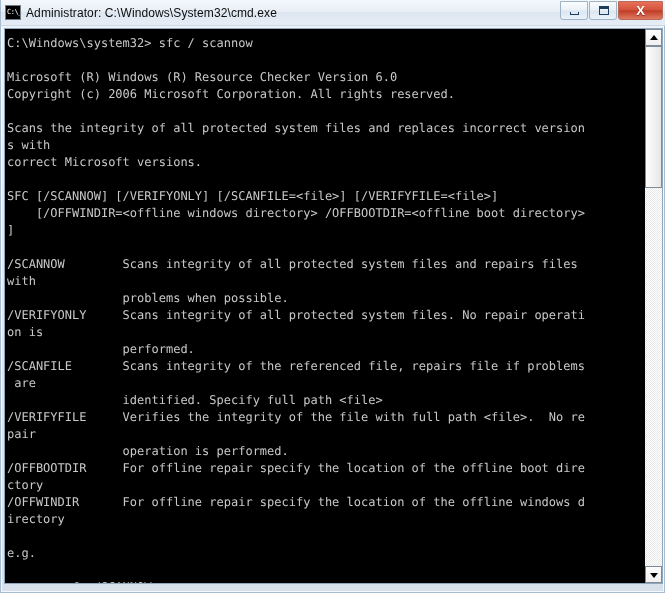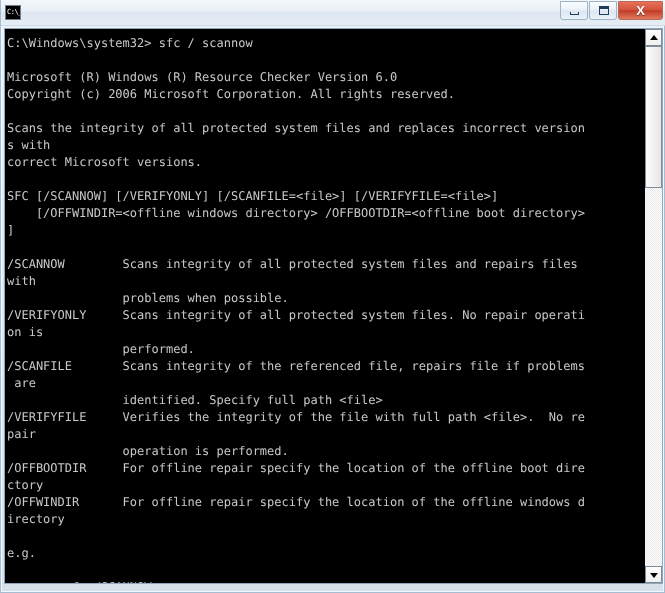--- a/index.html
+++ b/index.html
@@ -225,20 +225,21 @@
   }
 </style>
 </head>
 <body>
 
 <div id="cmd-window">
 
   <div id="title-bar">
     <div id="title-bar-left">
       <span class="app-icon"></span>
+      <span id="window-title">Administrator: C:\Windows\System32\cmd.exe</span>
     </div>
     <div id="caption-buttons">
       <div class="cap-btn" id="btn-minimize"></div>
       <div class="cap-btn" id="btn-maximize"></div>
       <div class="cap-btn" id="btn-close">
         <span class="x-glyph">X</span>
       </div>
     </div>
   </div>
 

